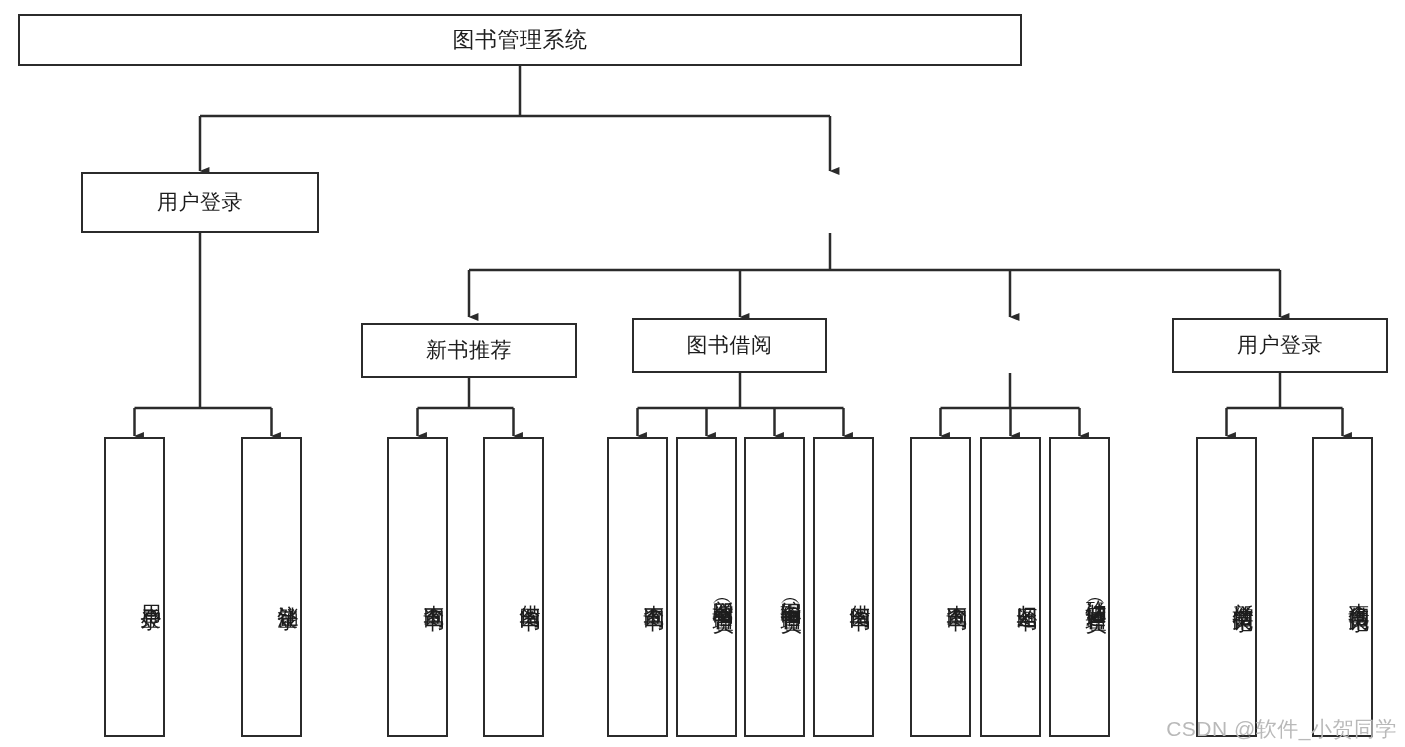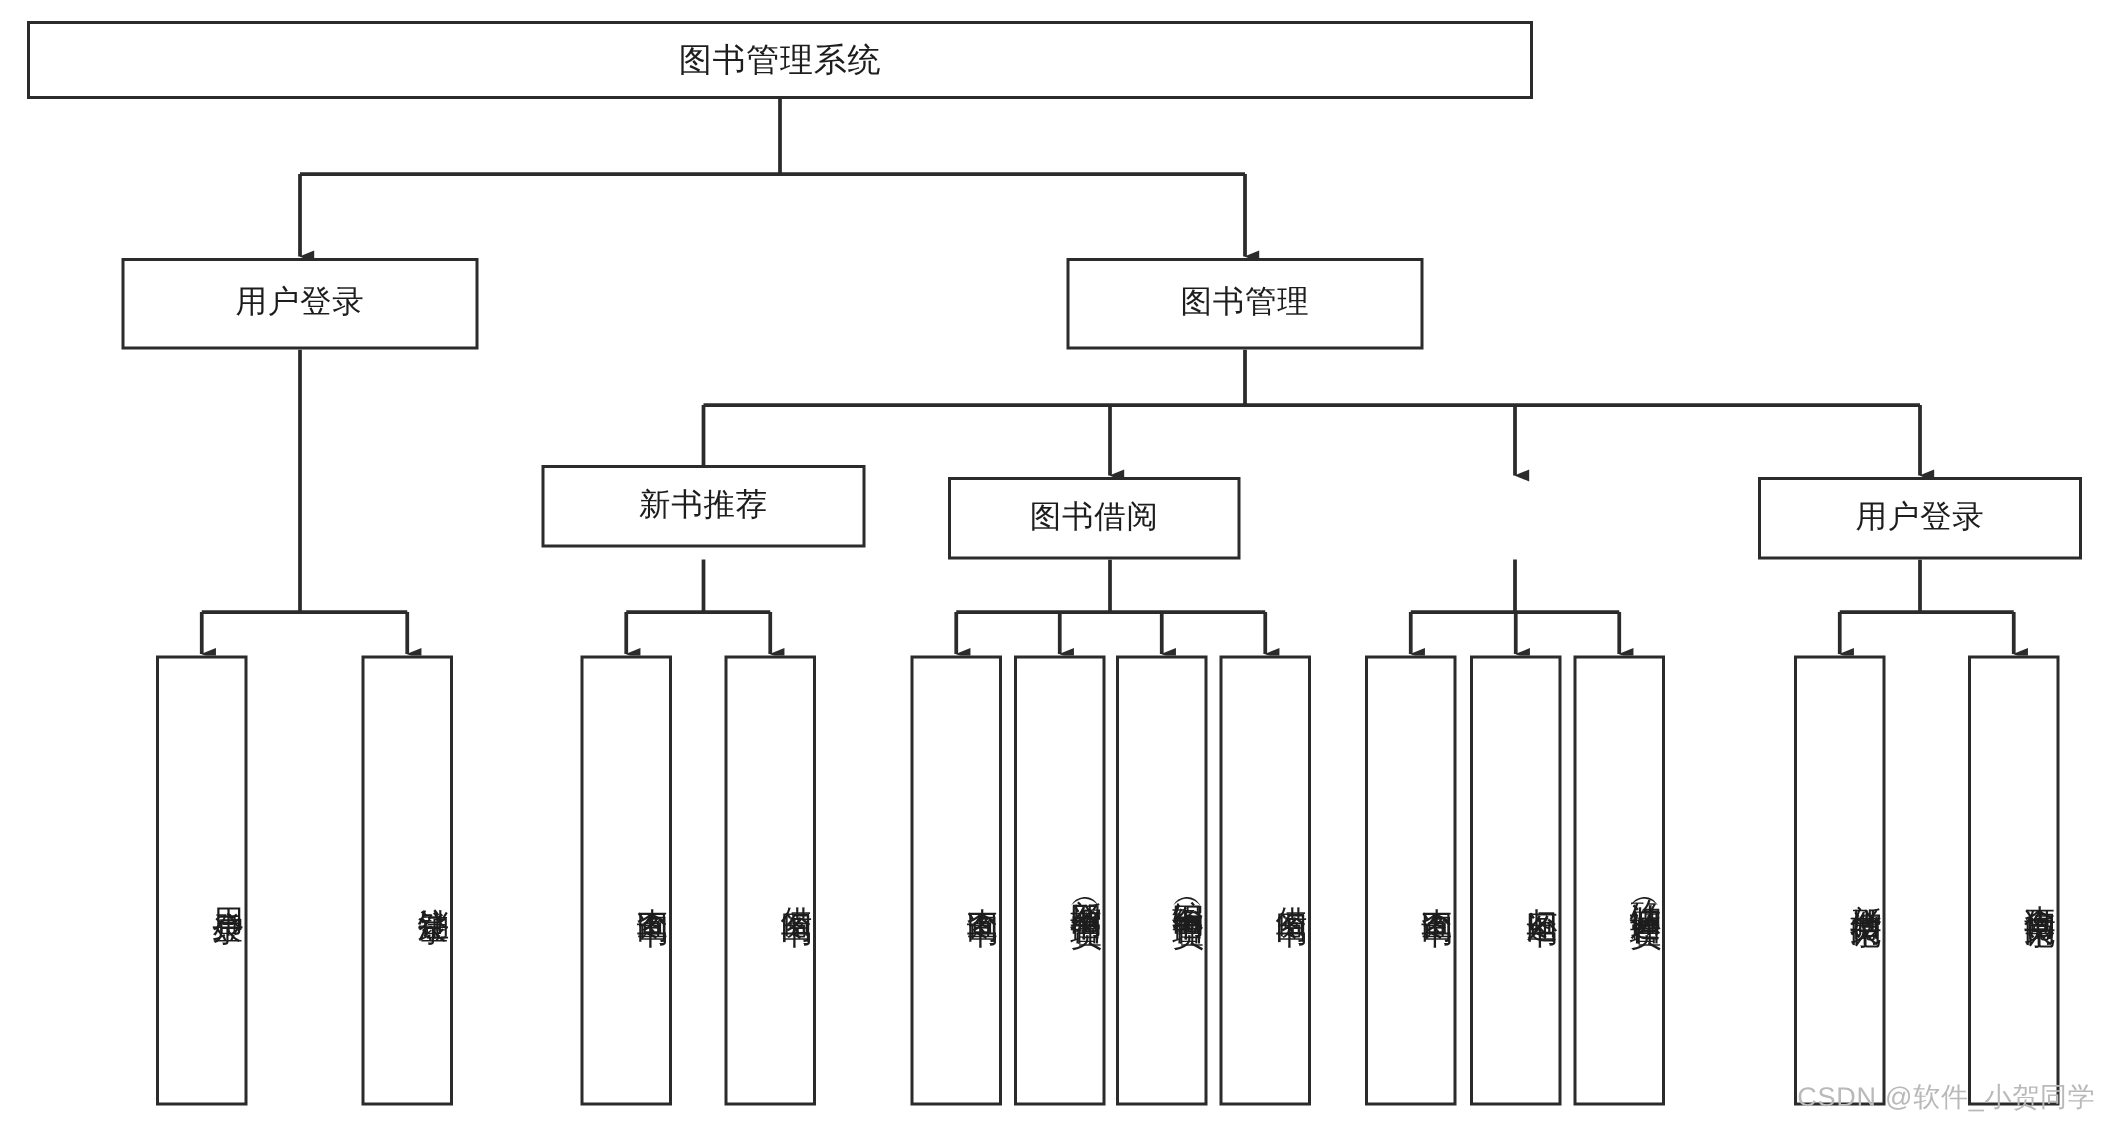--- a/index.html
+++ b/index.html
@@ -53,21 +53,21 @@
     white-space: nowrap;
     text-align: right;
   }
   #root-node {
     font-size: 22px;
   }
   #watermark {
     position: absolute;
     right: 8px;
     bottom: 4px;
-    font-size: 18px;
+    font-size: 21px;
     color: #b9b9b9;
     letter-spacing: 0.5px;
     white-space: nowrap;
     user-select: none;
   }
 </style>
 </head>
 <body>
 
 <div id="canvas">
@@ -115,25 +115,22 @@
       </g>
   </svg>
 
   <div class="node horiz" id="root-node" style="left: 18px; top: 14px; width: 1004px; height: 52px;">
     <span class="node-label">图书管理系统</span>
   </div>
 
   <div class="node horiz" style="left: 81px; top: 172px; width: 238px; height: 61px;">
     <span class="node-label">用户登录</span>
   </div>
-  <div class="node horiz" style="left: 711px; top: 172px; width: 238px; height: 61px;">
-    <span class="node-label">图书管理</span>
-  </div>
 
-  <div class="node horiz" style="left: 361px; top: 310px; width: 216px; height: 55px;">
+  <div class="node horiz" style="left: 361px; top: 323px; width: 216px; height: 55px;">
     <span class="node-label">新书推荐</span>
   </div>
   <div class="node horiz" style="left: 632px; top: 318px; width: 195px; height: 55px;">
     <span class="node-label">图书借阅</span>
   </div>
   <div class="node horiz" style="left: 1172px; top: 318px; width: 216px; height: 55px;">
     <span class="node-label">用户登录</span>
   </div>
 
   <div class="node vert" style="left: 104px; top: 437px; width: 61px; height: 300px;">

